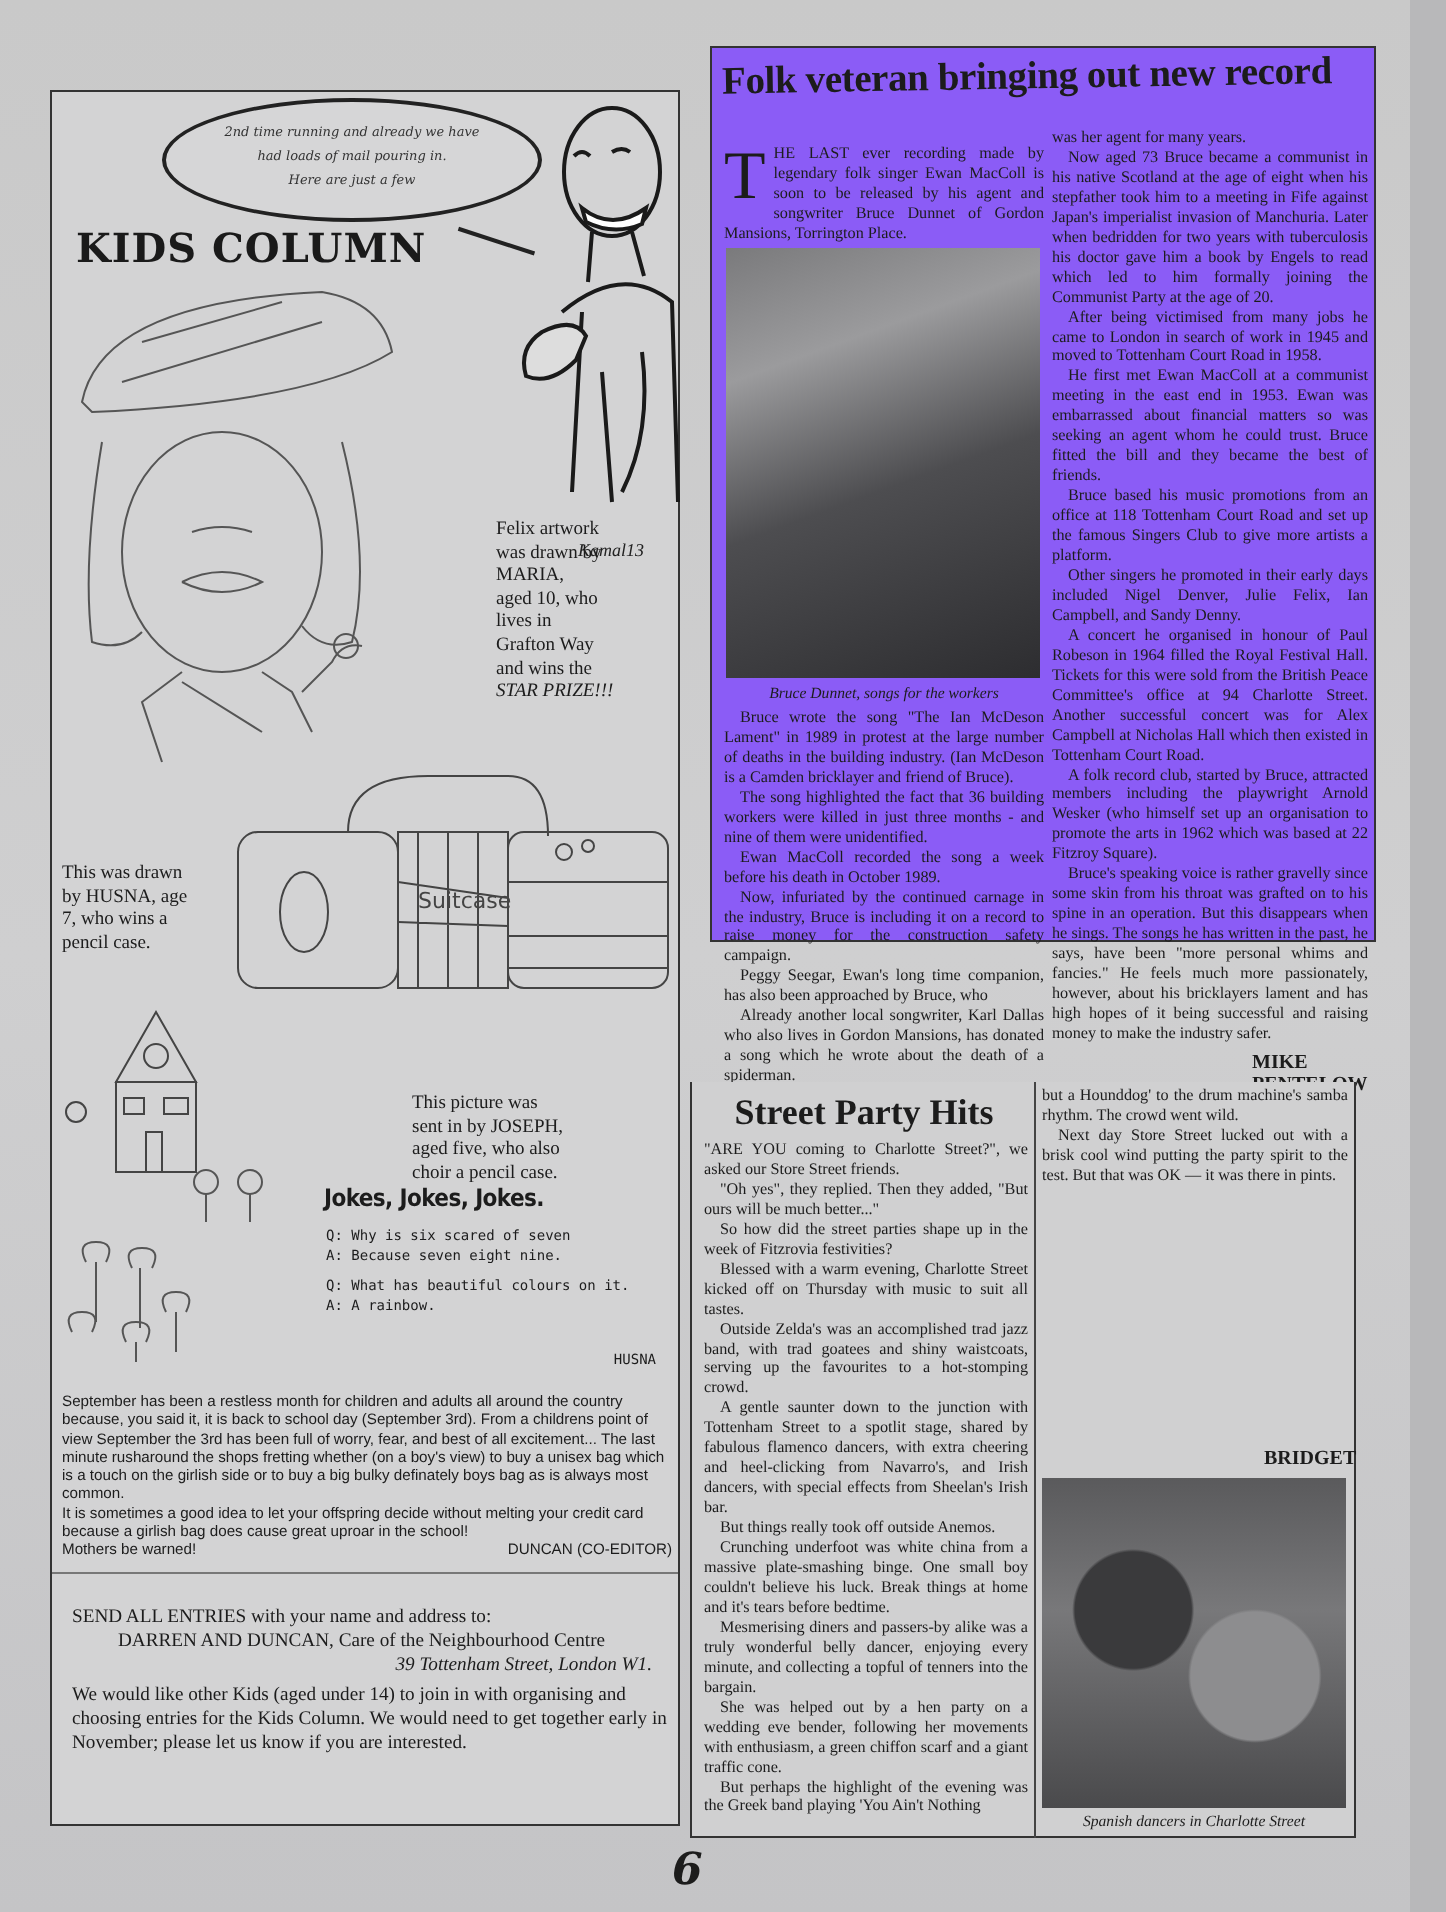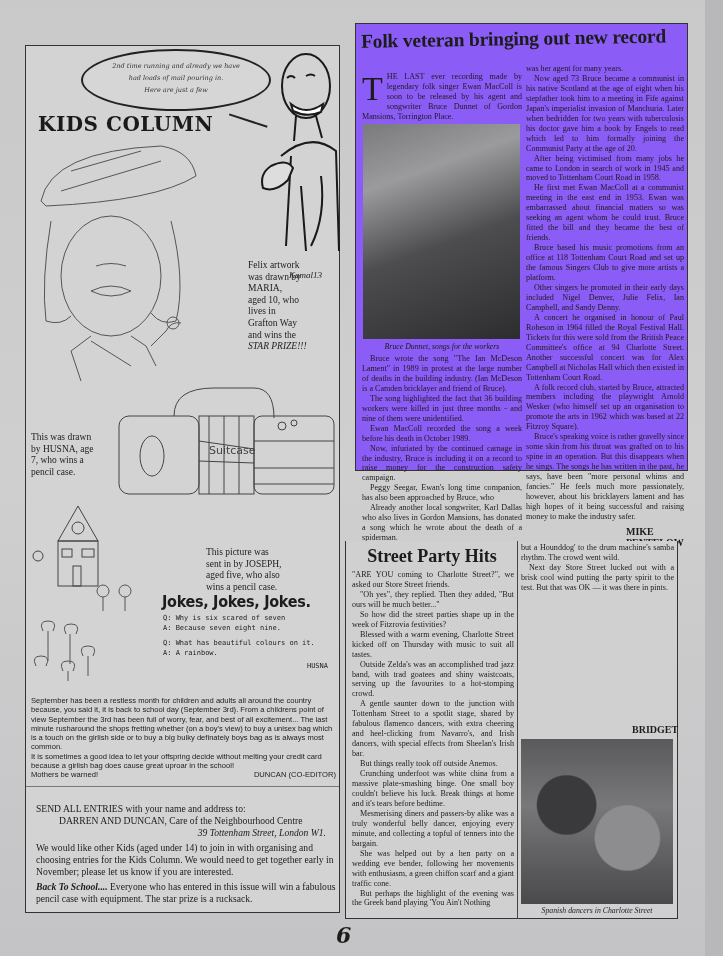--- a/index.html
+++ b/index.html
@@ -48,28 +48,28 @@
   }
   .house { position: absolute; left: 2px; top: 455px; width: 90px; height: 90px; }
   .caption-joseph {
     position: absolute; left: 180px; top: 472px; width: 120px;
     font-size: 9.5px; line-height: 11.6px; margin-top: 29px;
   }
   .trees { position: absolute; left: 2px; top: 535px; width: 110px; height: 100px; }
   .jokes-title {
     position: absolute; left: 136px; top: 546px;
     font-family: "DejaVu Sans Condensed", "DejaVu Sans", sans-serif; font-weight: bold;
-    font-size: 16px; letter-spacing: -0.3px;
+    font-size: 12px; letter-spacing: -0.3px;
   }
   .jokes {
     position: absolute; left: 137px; top: 567px; width: 165px;
     font-family: "DejaVu Sans Mono", monospace; font-size: 7px; line-height: 10px;
   }
   .jokes .gap { height: 5px; }
-  .jokes .sig { text-align: right; margin-top: 3px; }
+  .jokes .sig { text-align: right; margin-top: 17px; }
   .editorial {
     position: absolute; left: 5px; top: 650px; width: 305px;
     font-family: "Liberation Sans", sans-serif; font-size: 7.6px; line-height: 9.3px;
   }
   .editorial .sig { display: flex; justify-content: space-between; }
   .sep-line { position: absolute; left: 0; top: 740px; width: 313px; border-top: 1px solid #777; }
   .entries {
     position: absolute; left: 10px; top: 757px; width: 300px;
     font-size: 9.6px; line-height: 12px;
   }
@@ -210,21 +210,21 @@
         <rect x="54" y="48" width="12" height="8"></rect>
       <rect x="45" y="65" width="8" height="20"></rect>
       <circle cx="10" cy="55" r="5"></circle>
     </g>
   </svg>
 
   <div class="caption-joseph">
     <div>This picture was</div>
     <div>sent in by JOSEPH,</div>
     <div>aged five, who also</div>
-    <div>wins a pencil case.</div>
+    <div>choir a pencil case.</div>
   </div>
 
   <svg class="trees" viewBox="0 0 110 100">
     <g fill="none" stroke="#555" stroke-width="1">
       <circle cx="75" cy="10" r="6"></circle>
         <circle cx="97" cy="10" r="6"></circle>
       <path d="M75 16 l0 14 M97 16 l0 14"></path>
       <path d="M15 50 q-5-10 5-10 q10 0 5 10 M20 50 l0 30"></path>
       <path d="M38 53 q-5-10 5-10 q10 0 5 10 M42 53 l0 30"></path>
       <path d="M55 75 q-5-10 5-10 q10 0 5 10 M60 75 l0 20"></path>
@@ -252,21 +252,20 @@
     </div>
   </div>
 
   <div class="sep-line"></div>
 
   <div class="entries">
     <div>SEND ALL ENTRIES with your name and address to:</div>
     <div class="indent1">DARREN AND DUNCAN, Care of the Neighbourhood Centre</div>
     <div class="indent2">39 Tottenham Street, London W1.</div>
     <p>We would like other Kids (aged under 14) to join in with organising and choosing entries for the Kids Column.  We would need to get together early in November; please let us know if you are interested.</p>
-    <p><em class="b">Back To School....</em><span> Everyone who has entered in this issue will win a fabulous pencil case with equipment.  The star prize is a rucksack.</span></p>
   </div>
 </section>
 
 <article class="folk">
   <h2 class="folk-title">Folk veteran bringing out new record</h2>
   <div class="col col1">
     <p class="noind"><span class="dropcap">T</span><span>HE LAST ever recording made by legendary folk singer Ewan MacColl is soon to be released by his agent and songwriter Bruce Dunnet of Gordon Mansions, Torrington Place.</span></p>
   </div>
   <div class="photo-bruce"></div>
   <div class="caption cap1">Bruce Dunnet, songs for the workers</div>

